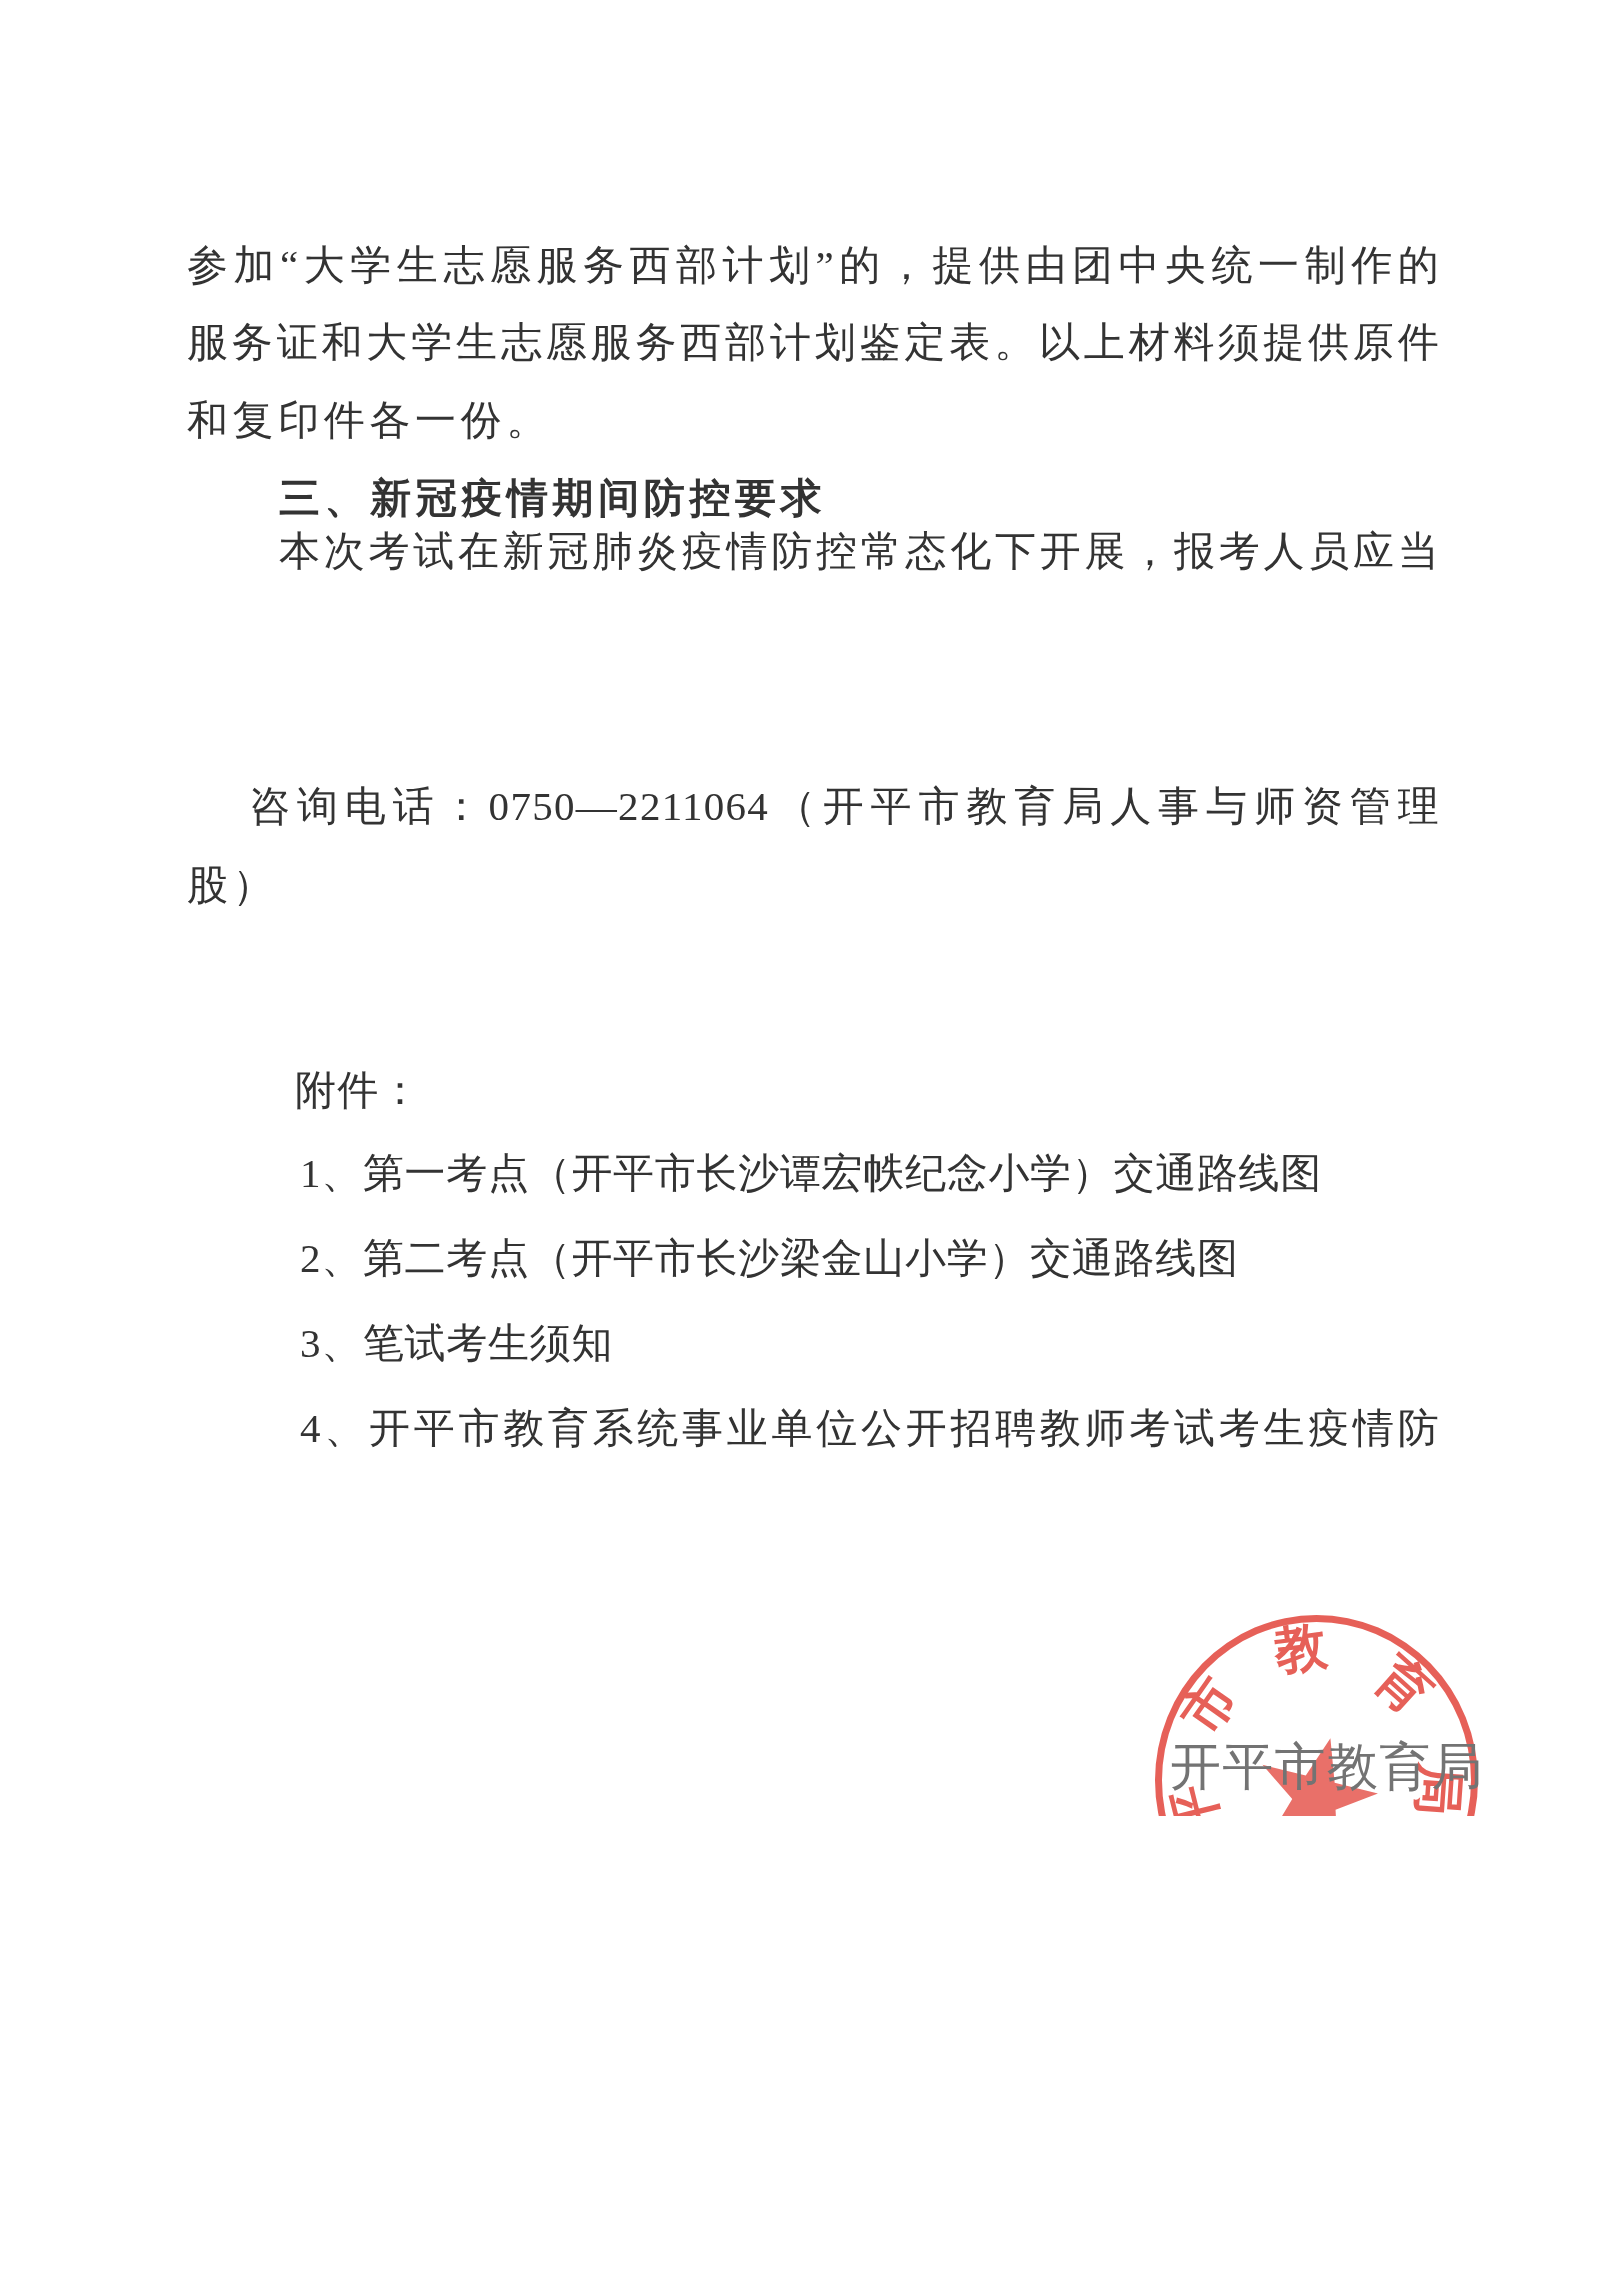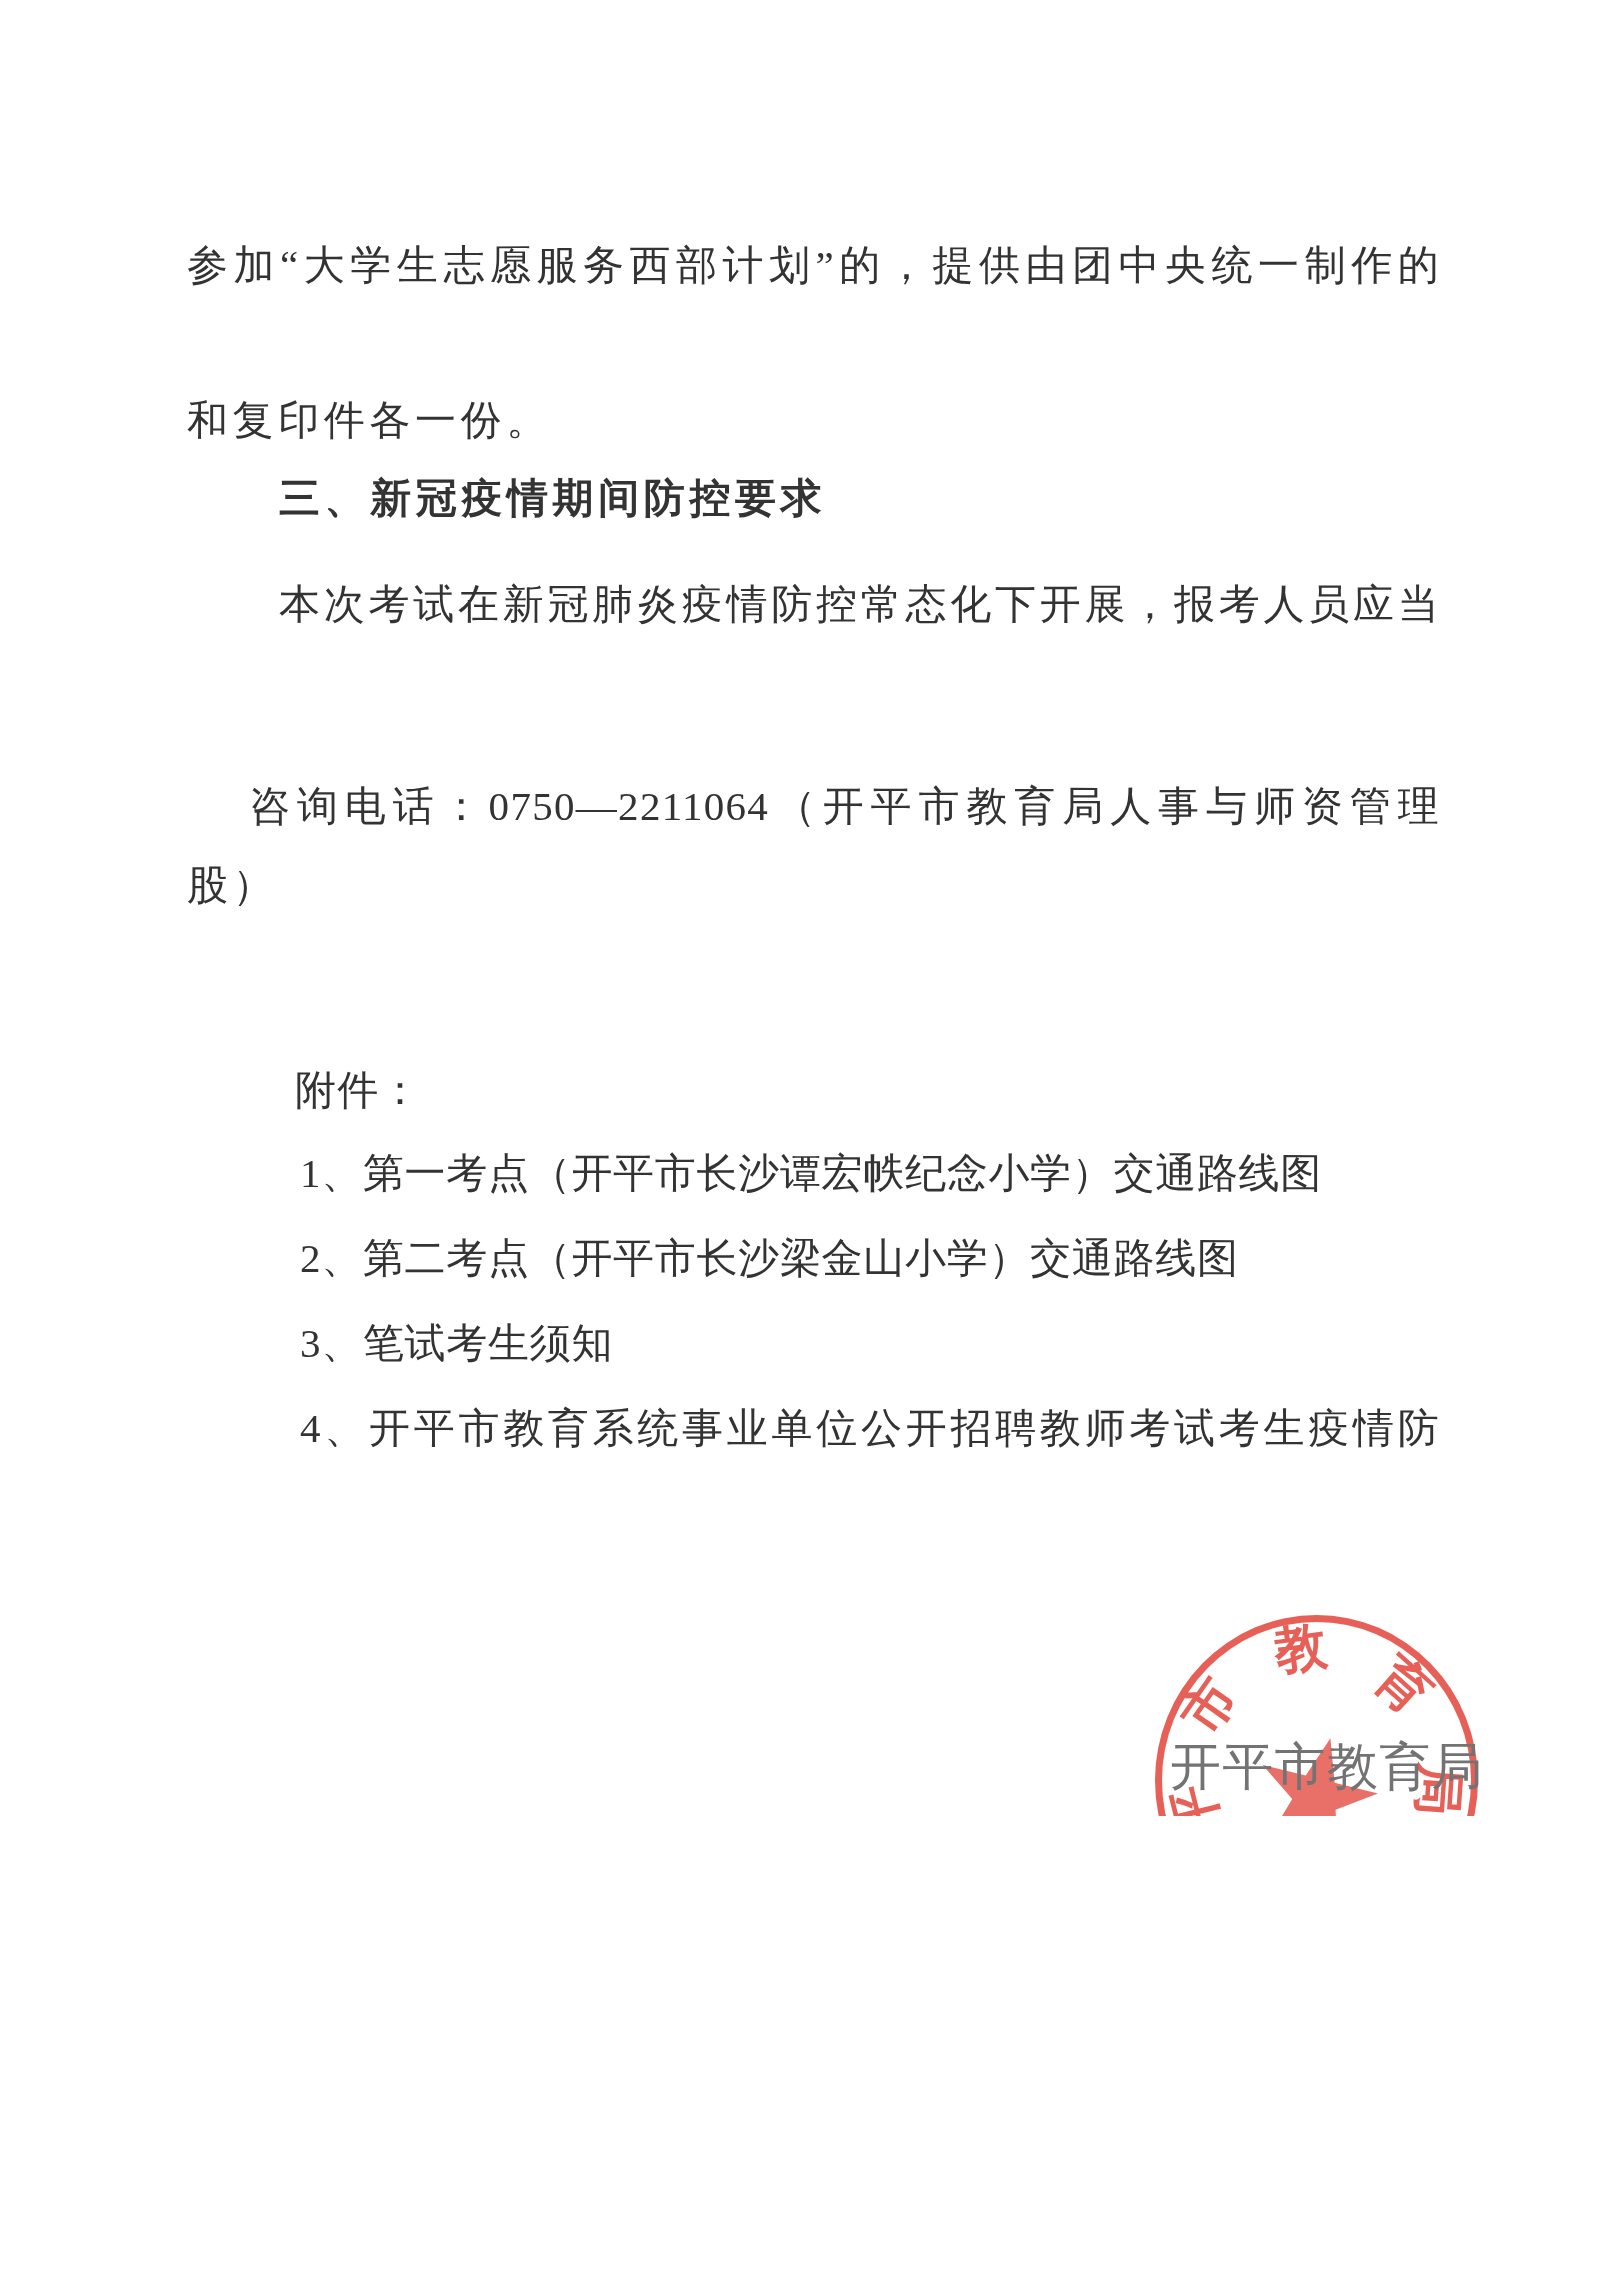--- a/index.html
+++ b/index.html
@@ -70,25 +70,26 @@
     transform:translate(-50%,-50%) rotate(var(--a)) translateY(var(--r));
     transform-origin:center;
   }
 </style>
 </head>
 <body>
 
 <div class="page">
 
   <div class="t-line just" style="top:242px">参加“大学生志愿服务西部计划”的，提供由团中央统一制作的</div>
+  <div class="t-line just" style="top:319px">服务证和大学生志愿服务西部计划鉴定表。以上材料须提供原件</div>
   <div class="t-line" style="top:397px">和复印件各一份。</div>
 
   <div class="t-line bold" style="top:475px;text-indent:92px">三、新冠疫情期间防控要求</div>
 
-  <div class="t-line just" style="top:581px;text-indent:92px">本次考试在新冠肺炎疫情防控常态化下开展，报考人员应当</div>
+  <div class="t-line just" style="top:528px;text-indent:92px">本次考试在新冠肺炎疫情防控常态化下开展，报考人员应当</div>
 
   <div class="t-line just" style="top:783px;text-indent:62px">咨询电话：0750—2211064（开平市教育局人事与师资管理</div>
   <div class="t-line" style="top:862px">股）</div>
 
   <div class="t-line" style="top:1067px;text-indent:108px;letter-spacing:1.3px">附件：</div>
   <div class="t-line" style="top:1150px;text-indent:113px;letter-spacing:0.7px">1、第一考点（开平市长沙谭宏帙纪念小学）交通路线图</div>
   <div class="t-line" style="top:1235px;text-indent:113px;letter-spacing:0.7px">2、第二考点（开平市长沙梁金山小学）交通路线图</div>
   <div class="t-line" style="top:1320px;text-indent:113px;letter-spacing:0.7px">3、笔试考生须知</div>
   <div class="t-line just" style="top:1405px;text-indent:113px">4、开平市教育系统事业单位公开招聘教师考试考生疫情防</div>
 

